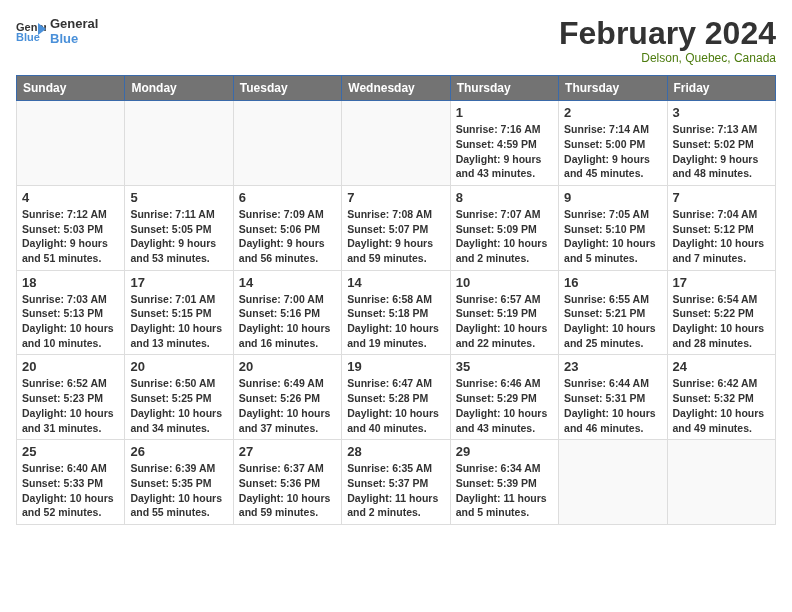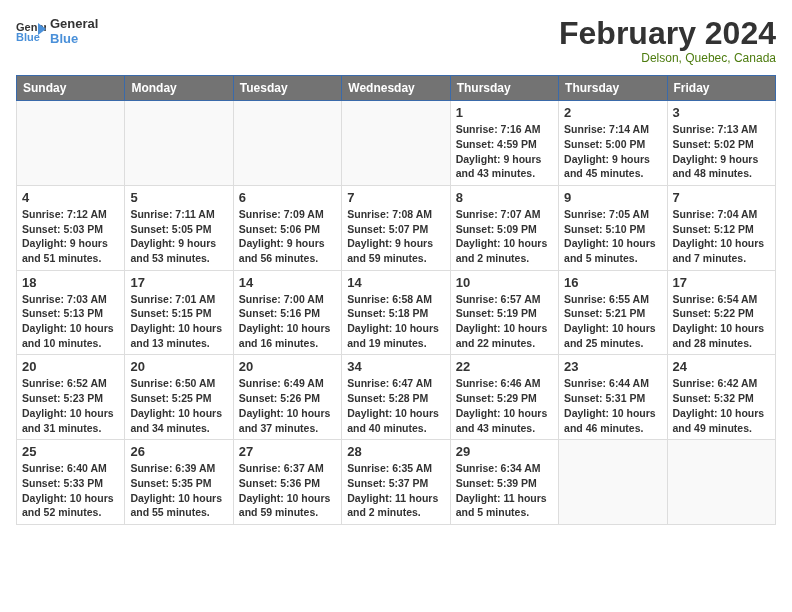--- a/index.html
+++ b/index.html
@@ -203,25 +203,25 @@
         </td>
         <td>
           <span class="day-num">20</span>
           <div class="day-detail">Sunrise: 6:50 AM<br>Sunset: 5:25 PM<br>Daylight: 10 hours<br>and 34 minutes.</div>
         </td>
         <td>
           <span class="day-num">20</span>
           <div class="day-detail">Sunrise: 6:49 AM<br>Sunset: 5:26 PM<br>Daylight: 10 hours<br>and 37 minutes.</div>
         </td>
         <td>
-          <span class="day-num">34</span>
+          <span class="day-num">19</span>
           <div class="day-detail">Sunrise: 6:47 AM<br>Sunset: 5:28 PM<br>Daylight: 10 hours<br>and 40 minutes.</div>
         </td>
         <td>
-          <span class="day-num">22</span>
+          <span class="day-num">35</span>
           <div class="day-detail">Sunrise: 6:46 AM<br>Sunset: 5:29 PM<br>Daylight: 10 hours<br>and 43 minutes.</div>
         </td>
         <td>
           <span class="day-num">23</span>
           <div class="day-detail">Sunrise: 6:44 AM<br>Sunset: 5:31 PM<br>Daylight: 10 hours<br>and 46 minutes.</div>
         </td>
         <td>
           <span class="day-num">24</span>
           <div class="day-detail">Sunrise: 6:42 AM<br>Sunset: 5:32 PM<br>Daylight: 10 hours<br>and 49 minutes.</div>
         </td>

